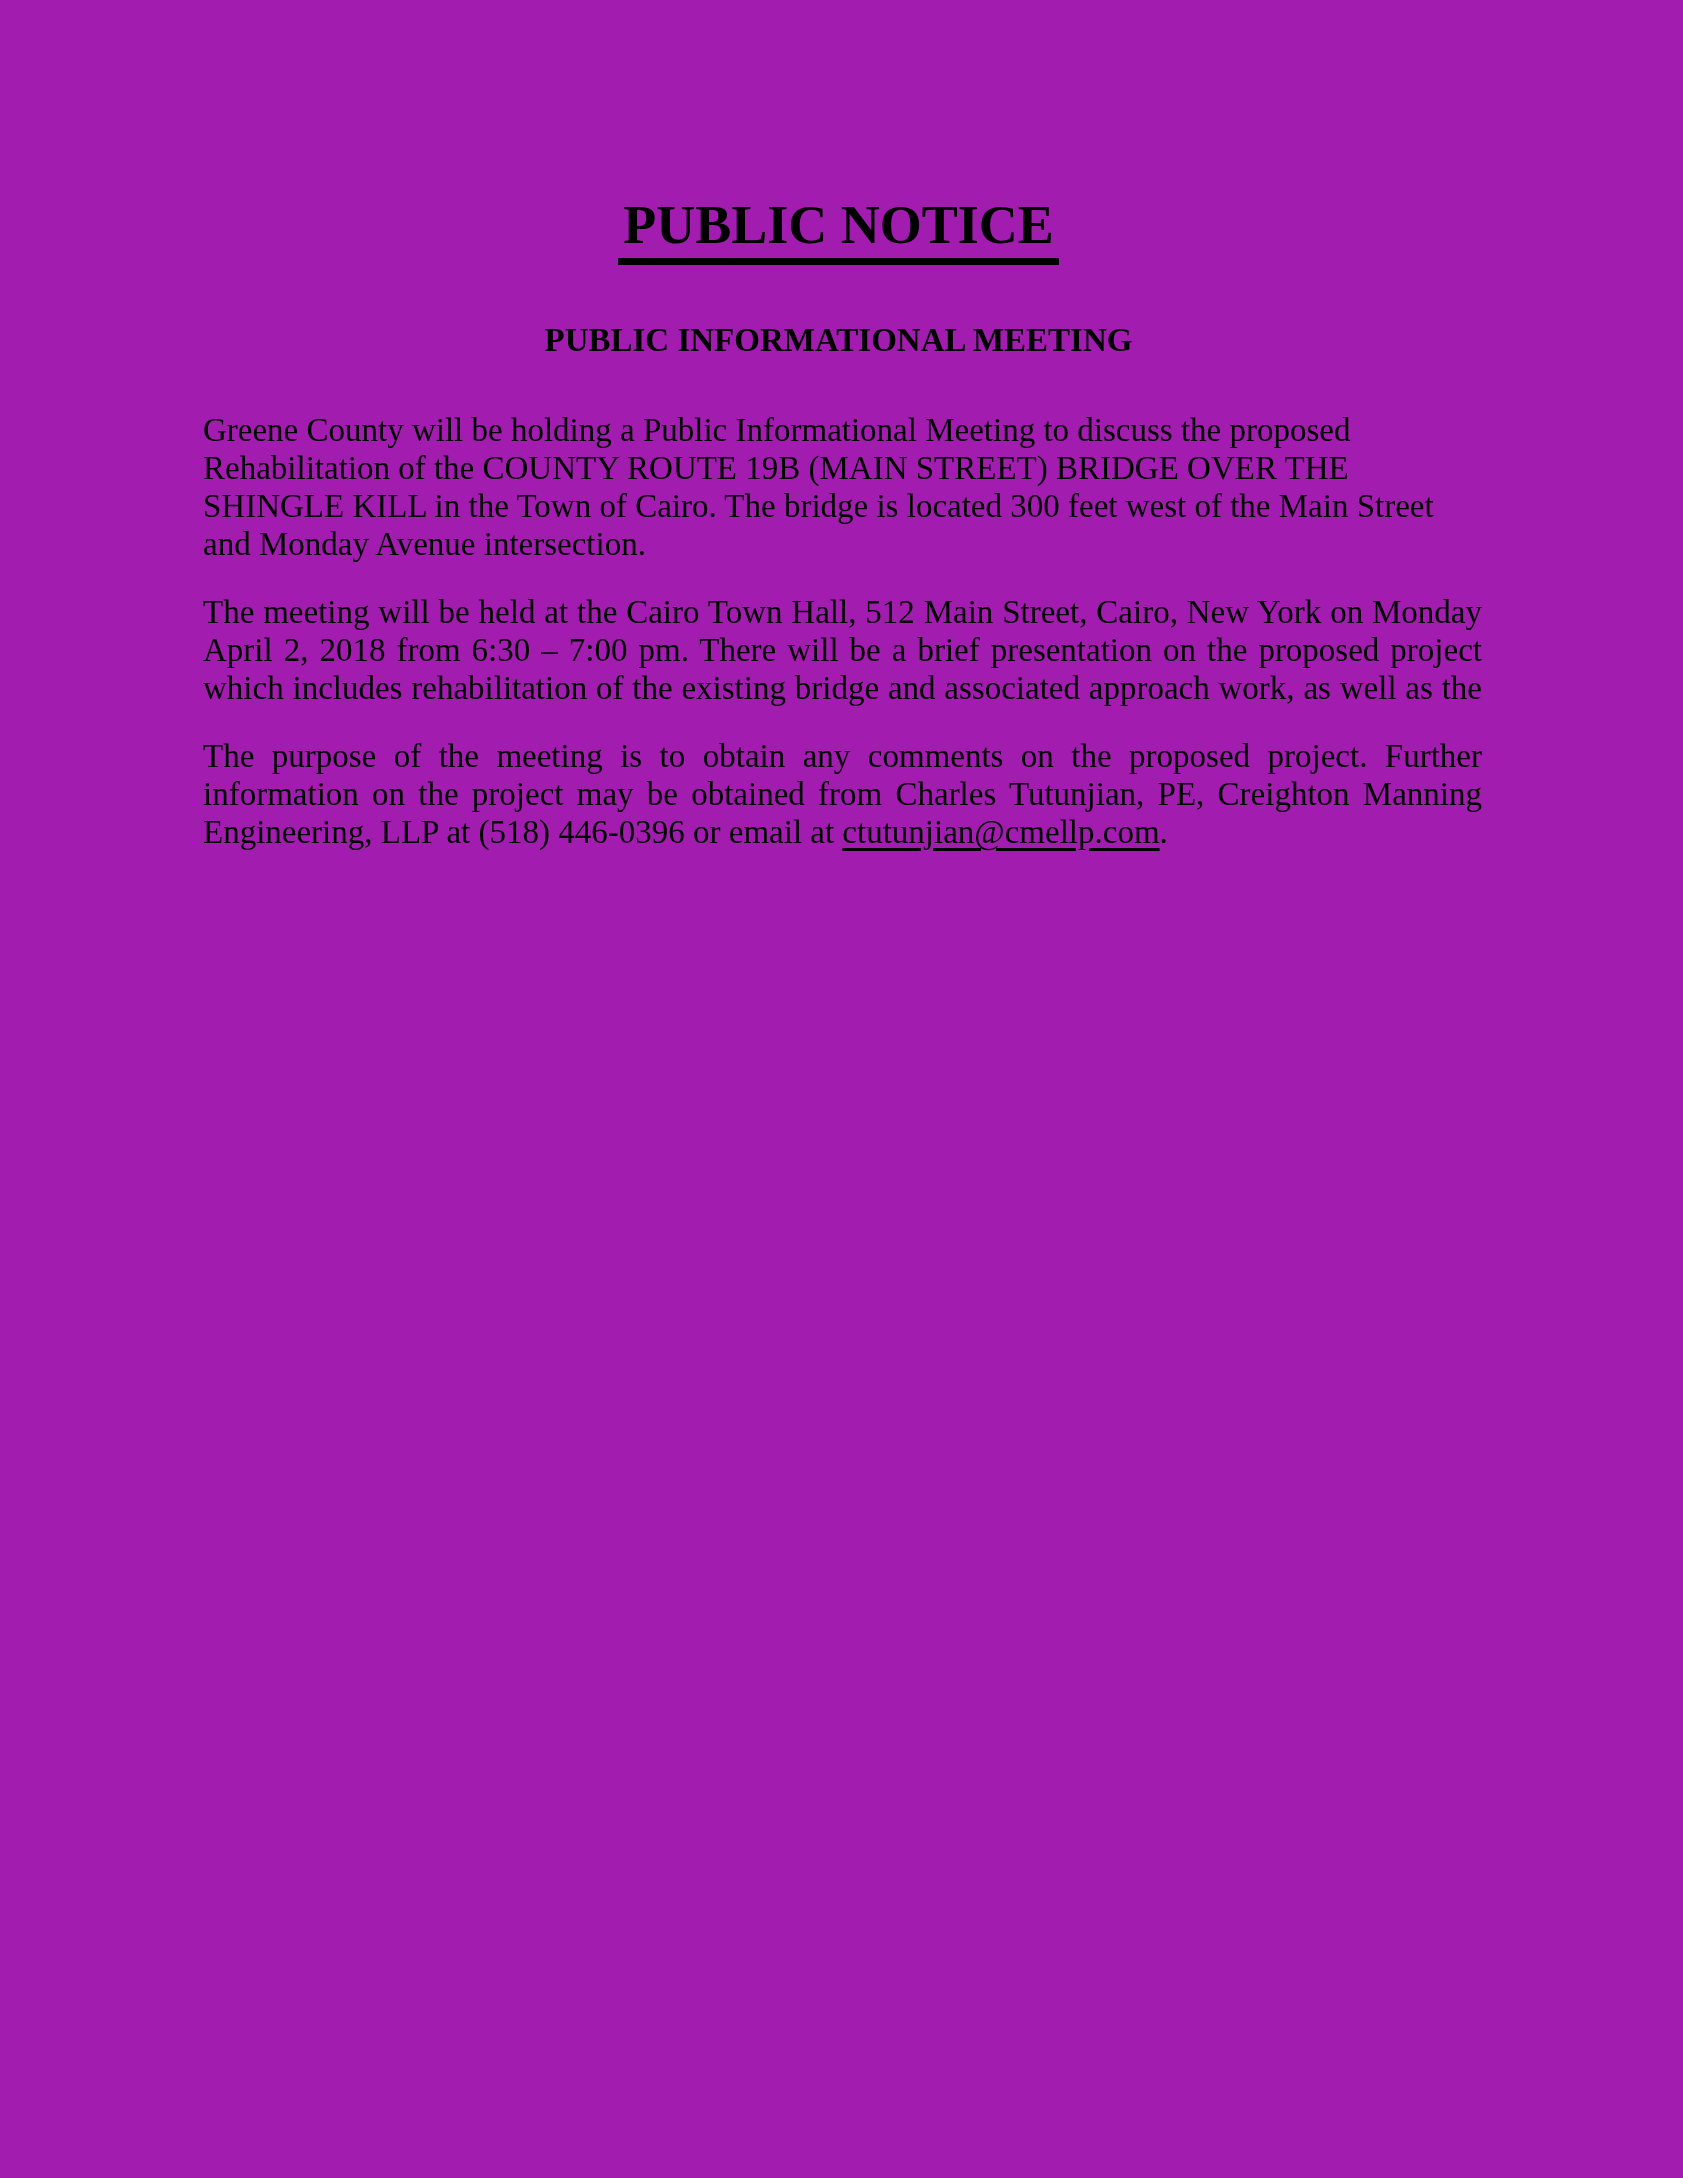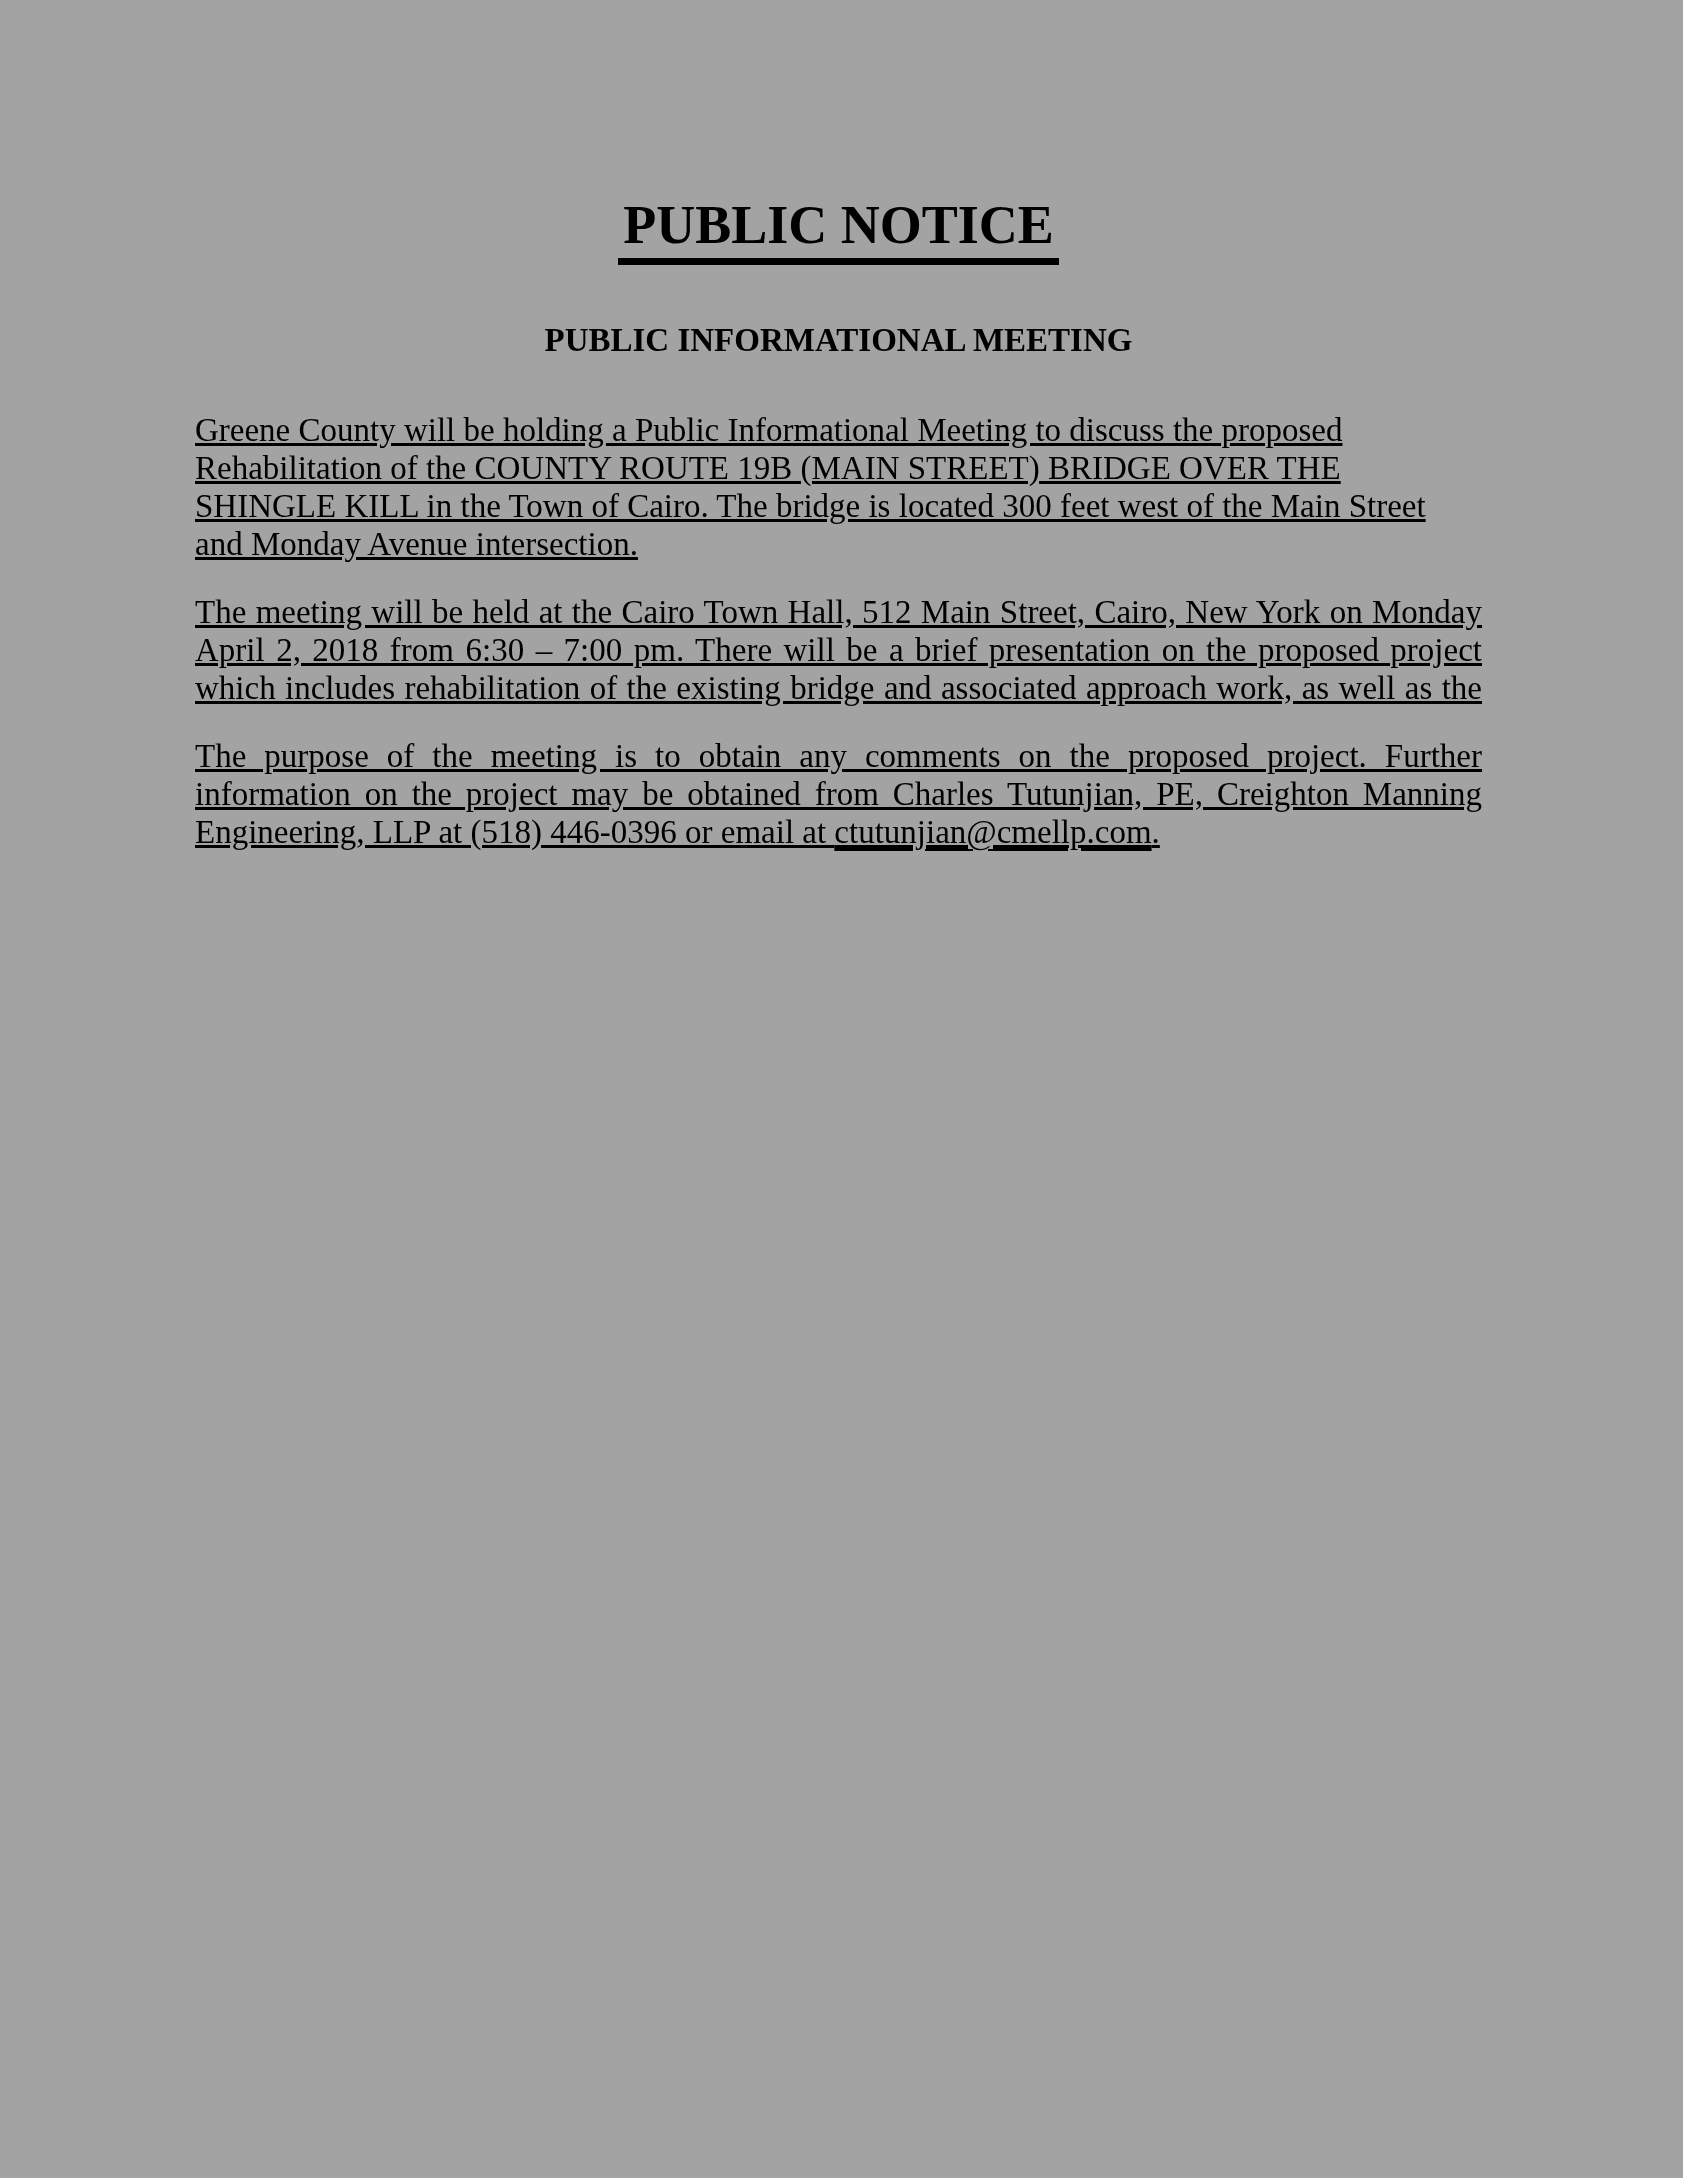--- a/index.html
+++ b/index.html
@@ -14,21 +14,21 @@
     font-family: "Liberation Serif", "DejaVu Serif", serif;
     position: relative;
     overflow: hidden;
   }
   .page {
     position: absolute;
     left: 0;
     top: 0;
     width: 1683px;
     height: 2178px;
-    background: #a3a3a3;
+    background: #a21caf;
   }
   .content {
     position: absolute;
     left: 195px;
     top: 0;
     width: 1287px;
   }
   .title-wrap {
     margin-top: 198px;
     text-align: center;
@@ -48,22 +48,21 @@
     line-height: 38px;
     font-weight: bold;
     text-align: center;
   }
   .doc-body {
     margin-top: 52px;
     font-size: 33px;
     line-height: 38px;
   }
   .para {
-    margin: 0 0 30px 0;
-    text-decoration: underline;
+    margin: 0 0 30px 8px;
   }
   .line {
     text-align: left;
     white-space: nowrap;
   }
   .jline {
     text-align: justify;
     text-align-last: justify;
     white-space: normal;
   }

